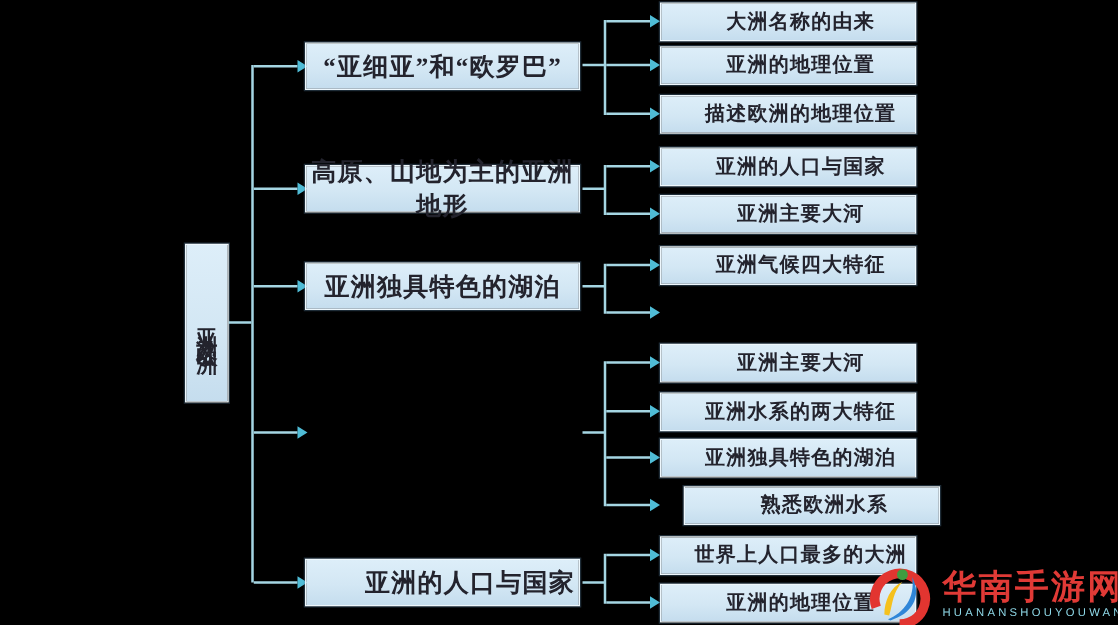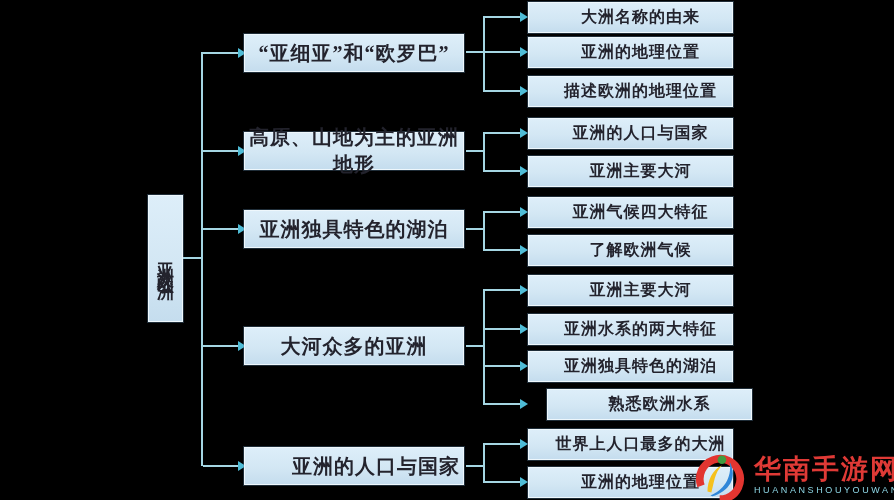--- a/index.html
+++ b/index.html
@@ -62,21 +62,20 @@
   <div class="hline" style="left:203px;top:465px;width:35px;"></div>
   <div class="arrow" style="left:238px;top:48px;"></div>
   <div class="arrow" style="left:238px;top:146px;"></div>
   <div class="arrow" style="left:238px;top:224px;"></div>
   <div class="arrow" style="left:238px;top:341px;"></div>
   <div class="arrow" style="left:238px;top:461px;"></div>
 
   <div class="node branch" style="top:34px;">“亚细亚”和“欧罗巴”</div>
   <div class="node branch" style="top:132px;font-family:Liberation Mono, monospace;">高原、山地为主的亚洲地形</div>
   <div class="node branch" style="top:210px;">亚洲独具特色的湖泊</div>
-  <div class="node branch" style="top:327px;">大河众多的亚洲</div>
   <div class="node branch" style="top:447px;padding-left:44px;">亚洲的人口与国家</div>
 
   <div class="hline" style="left:466px;top:51px;width:18px;"></div>
   <div class="hline" style="left:466px;top:150px;width:18px;"></div>
   <div class="hline" style="left:466px;top:228px;width:18px;"></div>
   <div class="hline" style="left:466px;top:345px;width:18px;"></div>
   <div class="hline" style="left:466px;top:465px;width:18px;"></div>
 
   <div class="vline" style="left:483px;top:16px;height:76px;"></div>
   <div class="vline" style="left:483px;top:132px;height:40px;"></div>
@@ -111,21 +110,20 @@
   <div class="arrow" style="left:520px;top:399px;"></div>
   <div class="arrow" style="left:520px;top:439px;"></div>
   <div class="arrow" style="left:520px;top:477px;"></div>
 
   <div class="node leaf" style="top:2px;">大洲名称的由来</div>
   <div class="node leaf" style="top:37px;">亚洲的地理位置</div>
   <div class="node leaf" style="top:76px;text-align:right;">描述欧洲的地理位置</div>
   <div class="node leaf" style="top:118px;">亚洲的人口与国家</div>
   <div class="node leaf" style="top:156px;">亚洲主要大河</div>
   <div class="node leaf" style="top:197px;">亚洲气候四大特征</div>
-  <div class="node leaf" style="top:235px;">了解欧洲气候</div>
   <div class="node leaf" style="top:275px;">亚洲主要大河</div>
   <div class="node leaf" style="top:314px;">亚洲水系的两大特征</div>
   <div class="node leaf" style="top:351px;">亚洲独具特色的湖泊</div>
   <div class="node leaf" style="top:389px;margin-left:19px;">熟悉欧洲水系</div>
   <div class="node leaf" style="top:429px;text-align:center;">世界上人口最多的大洲</div>
   <div class="node leaf" style="top:467px;">亚洲的地理位置</div>
 
   <div class="watermark">
     <svg class="wm-logo" viewBox="0 0 54 54">
       <circle cx="27" cy="27" r="21" fill="none" stroke="#e23530" stroke-width="8" stroke-dasharray="106 26" transform="rotate(160 27 27)"></circle>

